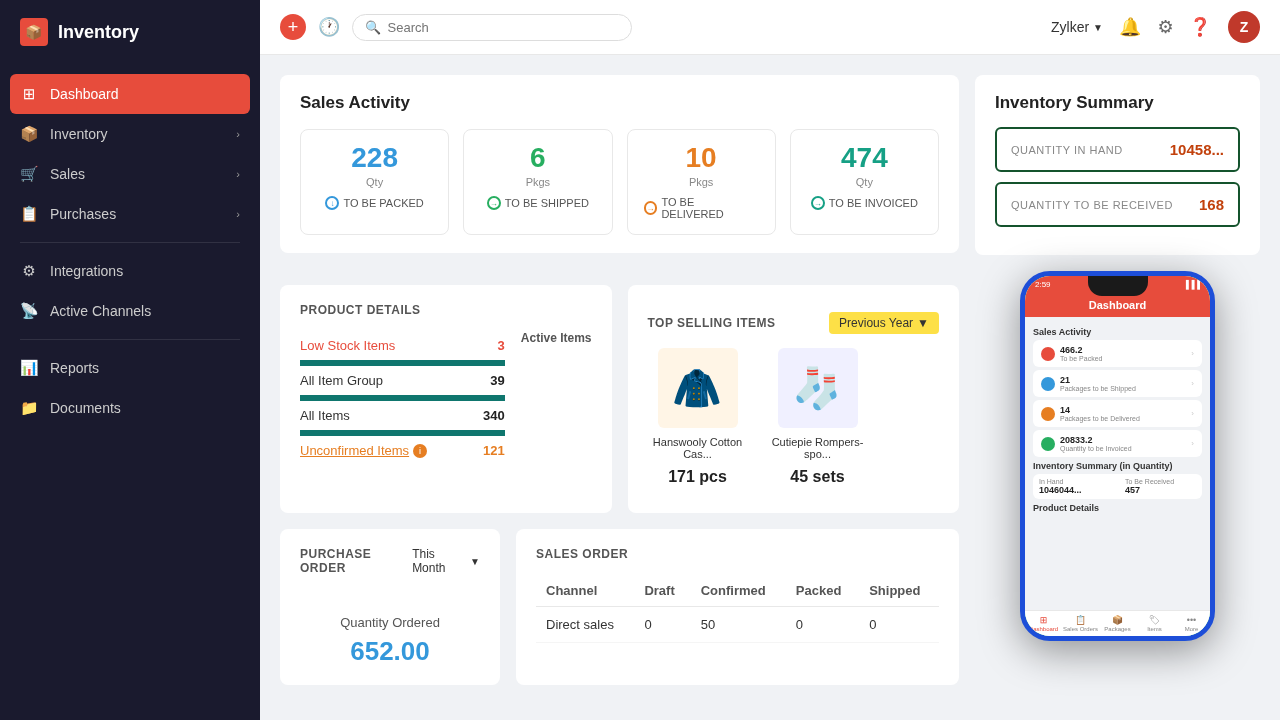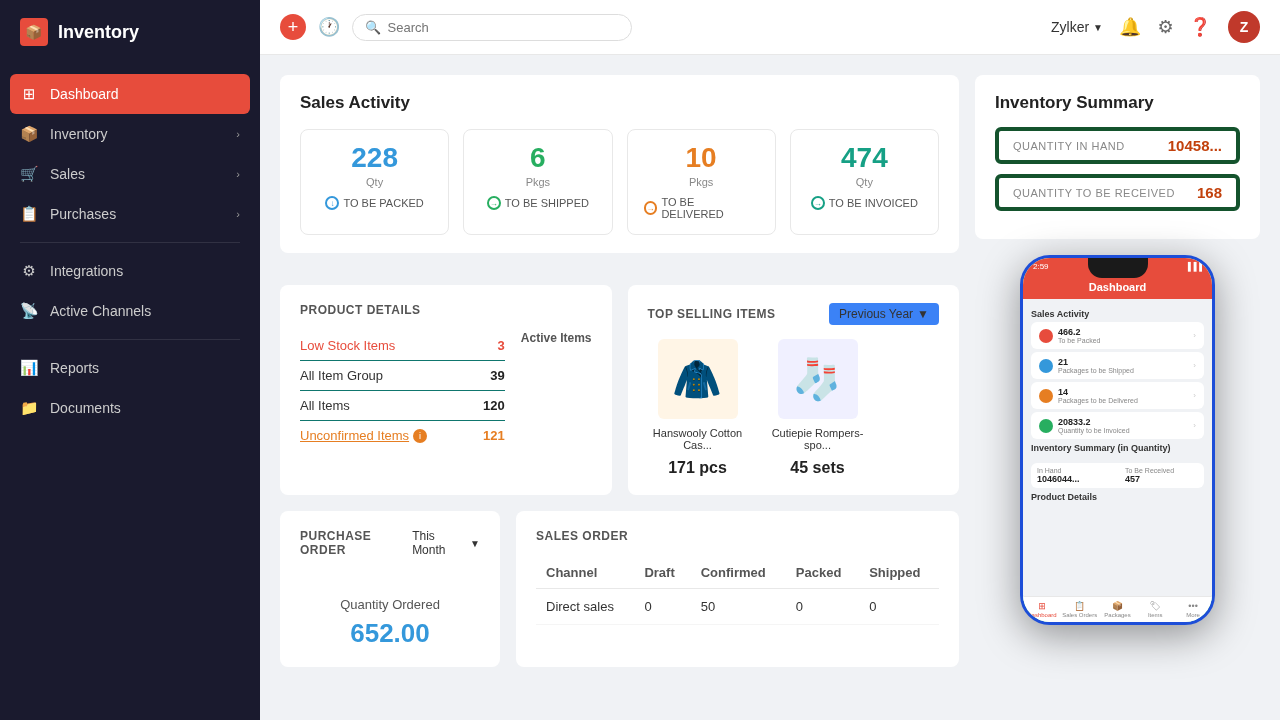--- a/index.html
+++ b/index.html
@@ -40,45 +40,45 @@
     .card-number.blue { color: #3498db; }
     .card-number.green { color: #27ae60; }
     .card-number.orange { color: #e67e22; }
     .card-number.teal { color: #16a085; }
     .card-unit { font-size: 11px; color: #888; }
     .card-label { font-size: 11px; color: #555; display: flex; align-items: center; gap: 4px; margin-top: 4px; }
 
     
     .inventory-summary { background: #fff; border-radius: 8px; padding: 18px 20px; }
     .inv-title { font-size: 17px; font-weight: 600; color: #222; margin-bottom: 14px; }
-    .inv-row { display: flex; align-items: center; justify-content: space-between; border: 4px solid #14532d; border-radius: 6px; padding: 6px 14px; margin-bottom: 10px; }
+    .inv-row { display: flex; align-items: center; justify-content: space-between; border: 2px solid #14532d; border-radius: 6px; padding: 12px 14px; margin-bottom: 10px; }
     .inv-label { font-size: 11px; color: #888; text-transform: uppercase; letter-spacing: 0.5px; }
     .inv-value { font-size: 15px; font-weight: 700; color: #c2410c; }
 
     
     .product-details { background: #fff; border-radius: 8px; padding: 18px 20px; }
     .pd-header { font-size: 12px; font-weight: 700; color: #555; text-transform: uppercase; letter-spacing: 0.5px; margin-bottom: 14px; }
     .pd-content { display: flex; gap: 16px; align-items: flex-start; }
     .pd-list { flex: 1; }
-    .pd-row { display: flex; justify-content: space-between; padding: 7px 0; border-bottom: 1px solid #0f766e; font-size: 13px; }
+    .pd-row { display: flex; justify-content: space-between; padding: 7px 0; border-bottom: 6px solid #0f766e; font-size: 13px; }
     .pd-row:last-child { border-bottom: none; }
     .pd-row .label { color: #333; }
     .pd-row .label.red { color: #e74c3c; cursor: pointer; }
     .pd-row .value { font-weight: 600; color: #222; }
     .pd-row .value.red { color: #e74c3c; }
     .pd-row .value.orange { color: #e67e22; }
     .pd-chart { display: flex; flex-direction: column; align-items: center; gap: 6px; }
     .pd-chart-label { font-size: 12px; color: #555; font-weight: 600; }
     .donut { position: relative; width: 100px; height: 100px; }
     .donut svg { transform: rotate(-90deg); }
     .donut-center { position: absolute; top: 50%; left: 50%; transform: translate(-50%, -50%); font-size: 14px; font-weight: 700; color: #333; }
-    .top-selling { background: #fff; border-radius: 8px; padding: 18px 20px; flex: 1; }
+    .top-selling { background: #fff; border-radius: 8px; padding: 27px 20px; flex: 1; }
     .ts-header { display: flex; justify-content: space-between; align-items: center; margin-bottom: 14px; }
     .ts-title { font-size: 12px; font-weight: 700; color: #555; text-transform: uppercase; letter-spacing: 0.5px; }
-    .ts-filter { display: flex; align-items: center; gap: 4px; font-size: 12px; color: #333; background: #3b82f6; padding: 4px 10px; border-radius: 4px; cursor: pointer; }
+    .ts-filter { display: flex; align-items: center; gap: 4px; font-size: 12px; color: #333; background: #fde047; padding: 4px 10px; border-radius: 4px; cursor: pointer; }
     .ts-items { display: flex; gap: 20px; }
     .ts-item { display: flex; flex-direction: column; align-items: center; gap: 8px; }
     .ts-img { width: 80px; height: 80px; border-radius: 6px; display: flex; align-items: center; justify-content: center; font-size: 40px; }
     .ts-name { font-size: 11px; color: #333; text-align: center; max-width: 100px; }
     .ts-qty { font-size: 16px; font-weight: 700; color: #222; }
 
     
     .purchase-order { background: #fff; border-radius: 8px; padding: 18px 20px; flex: 0 0 220px; }
     .po-header { display: flex; justify-content: space-between; align-items: center; margin-bottom: 40px; }
     .po-title { font-size: 12px; font-weight: 700; color: #555; text-transform: uppercase; letter-spacing: 0.5px; }
@@ -88,34 +88,34 @@
     .po-value { font-size: 26px; font-weight: 700; color: #3498db; }
 
     
     .sales-order { background: #fff; border-radius: 8px; padding: 18px 20px; flex: 1; }
     .so-header { font-size: 12px; font-weight: 700; color: #555; text-transform: uppercase; letter-spacing: 0.5px; margin-bottom: 14px; }
     .so-table { width: 100%; border-collapse: collapse; font-size: 13px; }
     .so-table th { text-align: left; padding: 8px 10px; color: #555; font-weight: 600; border-bottom: 1px solid #e8e8e8; }
     .so-table td { padding: 10px 10px; color: #333; border-bottom: 1px solid #f5f5f5; }
 
     
-    .phone-overlay { position: absolute; right: 20px; bottom: 10px; width: 200px; height: 400px; background: #22c55e; border-radius: 30px; box-shadow: 0 10px 40px rgba(0,0,0,0.4); overflow: hidden; border: 3px solid #1d4ed8; z-index: 10; }
+    .phone-overlay { position: absolute; right: 20px; bottom: 10px; width: 200px; height: 400px; background: #22c55e; border-radius: 30px; box-shadow: 0 10px 40px rgba(0,0,0,0.4); overflow: hidden; border: 5px solid #1d4ed8; z-index: 10; }
     .phone-notch { position: absolute; top: 0; left: 50%; transform: translateX(-50%); width: 60px; height: 20px; background: #1a1a1a; border-radius: 0 0 14px 14px; z-index: 11; }
     .phone-screen { background: #f0f2f5; height: 100%; overflow: hidden; }
     .phone-status { background: #e74c3c; color: #fff; font-size: 8px; display: flex; justify-content: space-between; padding: 4px 10px; }
     .phone-header { background: #e74c3c; color: #fff; text-align: center; font-size: 11px; font-weight: 700; padding: 6px; }
     .phone-content { padding: 6px 8px; font-size: 8px; overflow: hidden; }
     .phone-section-title { font-size: 9px; font-weight: 700; color: #333; margin: 4px 0 3px; }
     .phone-card { background: #fff; border-radius: 6px; padding: 5px 8px; margin-bottom: 3px; display: flex; align-items: center; justify-content: space-between; }
     .phone-card-left { display: flex; align-items: center; gap: 5px; }
     .phone-card-dot { width: 14px; height: 14px; border-radius: 50%; display: flex; align-items: center; justify-content: center; }
     .phone-card-value { font-size: 9px; font-weight: 700; color: #222; }
     .phone-card-label { font-size: 7px; color: #888; }
     .phone-card-arrow { font-size: 8px; color: #ccc; }
-    .phone-inv-row { background: #fff; border-radius: 6px; display: flex; gap: 3px; margin-top: 10px; }
+    .phone-inv-row { background: #fff; border-radius: 6px; display: flex; gap: 3px; margin-top: 3px; }
     .phone-inv-cell { flex: 1; padding: 4px 6px; }
     .phone-inv-label { font-size: 7px; color: #888; }
     .phone-inv-value { font-size: 9px; font-weight: 700; color: #222; }
     .phone-bottom-nav { position: absolute; bottom: 0; left: 0; right: 0; background: #fff; display: flex; border-top: 1px solid #e8e8e8; padding: 4px 0; }
     .phone-nav-item { flex: 1; display: flex; flex-direction: column; align-items: center; gap: 1px; font-size: 6px; color: #888; cursor: pointer; }
     .phone-nav-item.active { color: #e74c3c; }
     .phone-nav-icon { font-size: 9px; }
     .content-area { display: flex; gap: 16px; padding: 20px; overflow-y: auto; flex: 1; position: relative; }
     .left-panel { flex: 1; display: flex; flex-direction: column; gap: 16px; }
     .right-panel { width: 285px; display: flex; flex-direction: column; gap: 16px; }
@@ -259,21 +259,21 @@
               <div class="pd-row">
                 <span class="label red">Low Stock Items</span>
                 <span class="value red">3</span>
               </div>
               <div class="pd-row">
                 <span class="label">All Item Group</span>
                 <span class="value">39</span>
               </div>
               <div class="pd-row">
                 <span class="label">All Items</span>
-                <span class="value">120</span>
+                <span class="value">340</span>
               </div>
               <div class="pd-row">
                 <span class="label" style="color:#e67e22;display:flex;align-items:center;gap:4px;text-decoration:underline;">
                   <span>Unconfirmed Items</span>
                   <span style="width:14px;height:14px;border-radius:50%;background:#e67e22;color:#fff;font-size:9px;display:inline-flex;align-items:center;justify-content:center;">i</span>
                 </span>
                 <span class="value orange">121</span>
               </div>
             </div>
             <div class="pd-chart">

